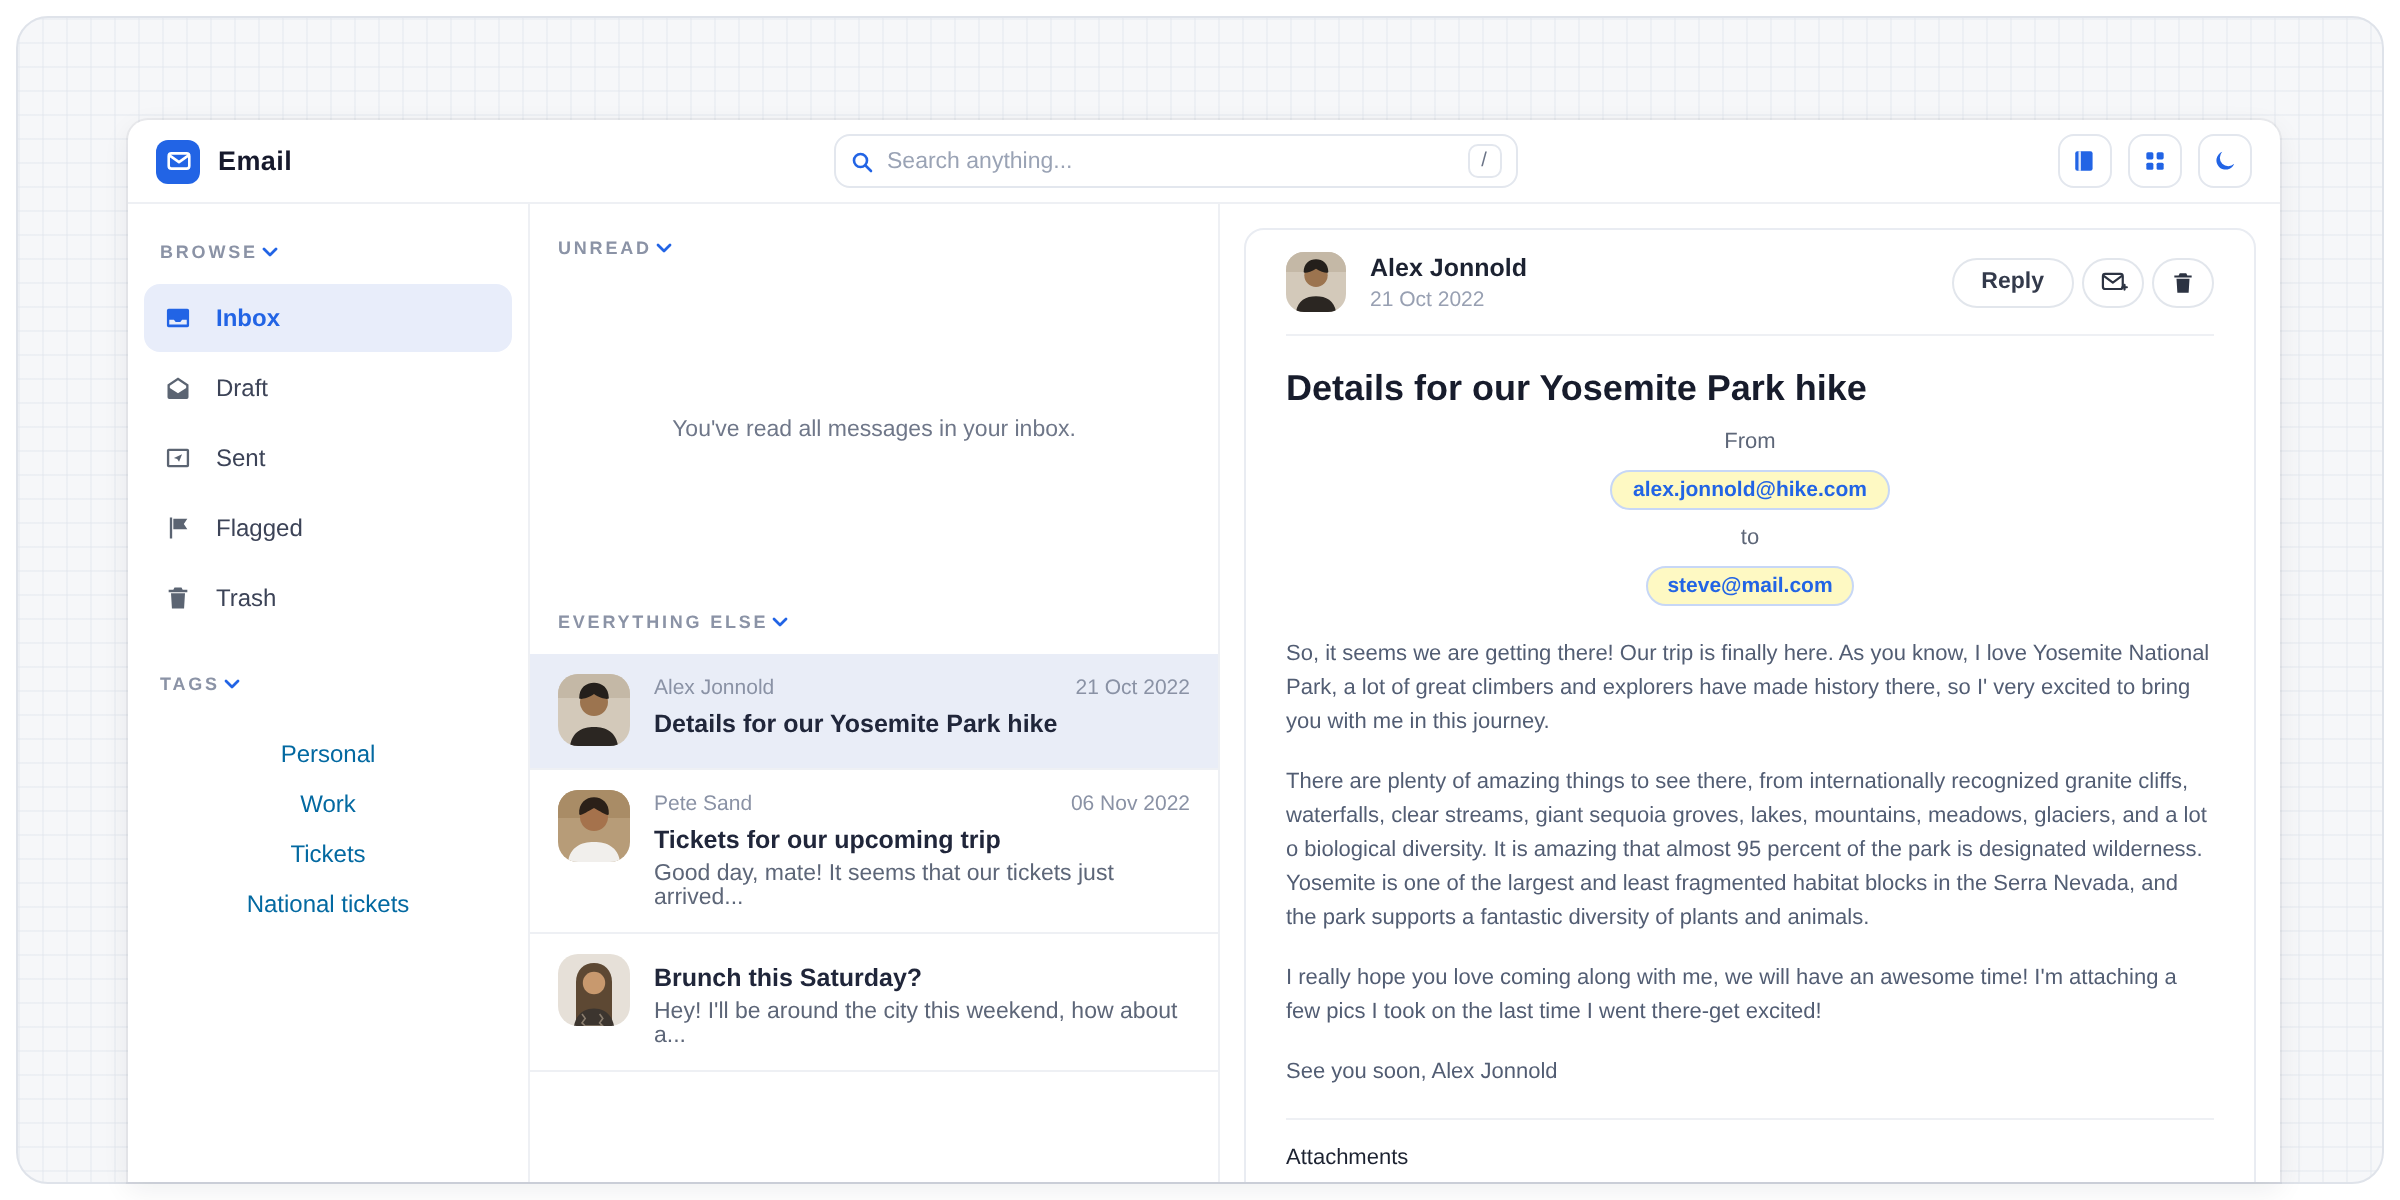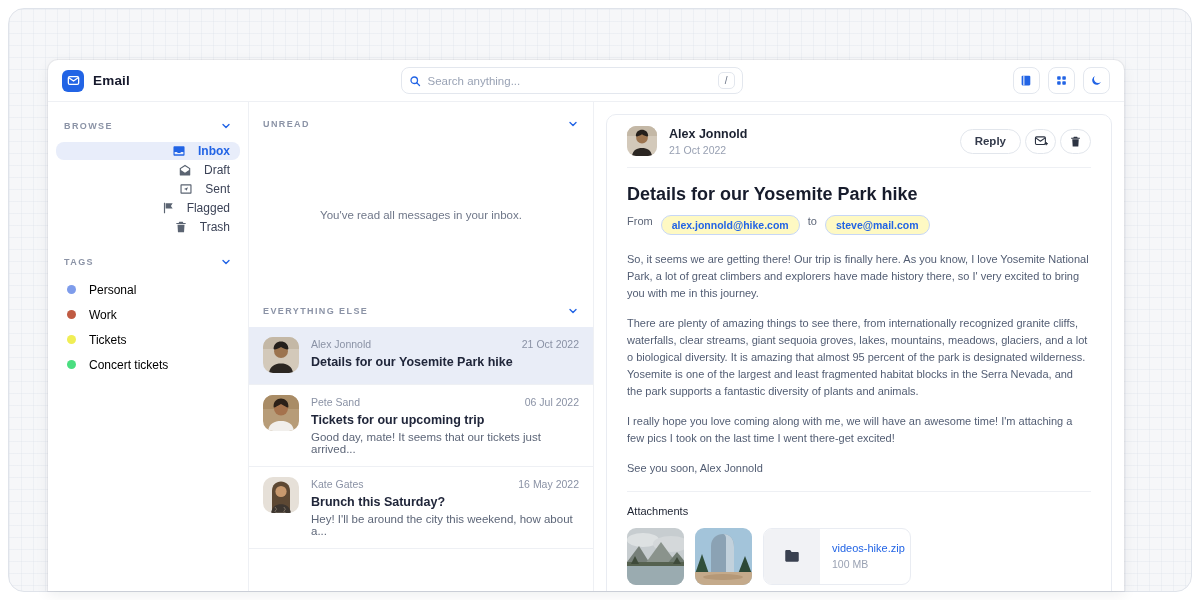--- a/index.html
+++ b/index.html
@@ -6,21 +6,21 @@
   html,body { width:1200px; height:600px; background:#ffffff; font-family:"Liberation Sans", sans-serif; overflow:hidden; }
   .frame {
     position:absolute; inset:8px; border-radius:16px; border:1px solid #dfe3ea;
     background-color:#f6f7f9;
     background-image:
       linear-gradient(rgba(226,230,237,.45) 1px, transparent 1px),
       linear-gradient(90deg, rgba(226,230,237,.45) 1px, transparent 1px);
     background-size:12px 12px;
   }
   .app {
-    position:absolute; left:48px; top:60px; width:1076px; bottom:9px;
+    position:absolute; left:64px; top:60px; width:1076px; bottom:9px;
     background:#ffffff; border-radius:10px 10px 0 0;
     box-shadow:0 0 0 1px rgba(16,24,40,.05), 0 4px 14px rgba(16,24,40,.07);
     display:flex; flex-direction:column; overflow:hidden;
   }
   
   .topbar { height:42px; min-height:42px; border-bottom:1px solid #eef0f4; display:flex; align-items:center; padding:0 14px; }
   .brand-group { display:flex; align-items:center; gap:9px; }
   .logo { width:22px; height:22px; border-radius:6px; background:#2264e5; display:flex; align-items:center; justify-content:center; }
   .brand { font-size:13.5px; font-weight:700; color:#16192c; letter-spacing:.2px; }
   .topbar .spacer { flex:1; }
@@ -29,29 +29,29 @@
     display:flex; align-items:center; gap:7px; padding:0 7px;
   }
   .search input { border:none; outline:none; flex:1; font-size:11.5px; color:#3c4357; font-family:"Liberation Sans", sans-serif; background:transparent; }
   .search input::placeholder { color:#9aa3b5; }
   .slash-badge { min-width:17px; height:17px; border:1px solid #e3e7ee; border-radius:5px; font-size:10px; color:#6b7487; display:flex; align-items:center; justify-content:center; padding:0 4px; background:#fff; }
   .top-actions { display:flex; gap:8px; }
   .top-btn { width:27px; height:27px; border:1px solid #e3e7ee; border-radius:8px; background:#fff; display:flex; align-items:center; justify-content:center; color:#2264e5; cursor:pointer; }
   
   .main { flex:1; display:flex; min-height:0; }
   .sidebar { width:201px; min-width:201px; border-right:1px solid #eef0f4; padding:10px 8px; }
-  .section-head { display:flex; align-items:center; justify-content:space-between; padding:8px 8px 9px; }
+  .section-head { display:flex; align-items:center; padding:8px 8px 9px; }
   .section-title { font-size:9px; font-weight:700; letter-spacing:1.4px; color:#8b93a6; }
   .chev { color:#2264e5; display:flex; }
-  .nav-item { display:flex; align-items:center; gap:12px; height:18px; padding:0 10px; border-radius:8px; font-size:12px; color:#3c4357; margin:1px 0; cursor:pointer;justify-content:flex-end; }
+  .nav-item { display:flex; align-items:center; gap:12px; height:34px; padding:0 10px; border-radius:8px; font-size:12px; color:#3c4357; margin:1px 0; cursor:pointer; }
   .nav-item .nicon { display:flex; color:#5b6472; }
   .nav-item.active { background:#e8edfa; color:#2264e5; font-weight:700; }
   .nav-item.active .nicon { color:#2264e5; }
   .tags-block { margin-top:12px; }
-  .tag-item { display:flex; align-items:center; gap:13px; height:25px; padding:0 11px; font-size:12px; color:#000000; cursor:pointer; }
+  .tag-item { display:flex; align-items:center; gap:13px; height:25px; padding:0 11px; font-size:12px; color:#0369a1; cursor:pointer;flex-direction:column; }
   .dot { width:9px; height:9px; border-radius:50%; }
   
   .listcol { width:345px; min-width:345px; border-right:1px solid #eef0f4; display:flex; flex-direction:column; }
   .listcol .section-head { padding:16px 14px 10px; }
   .empty { height:149px; display:flex; align-items:center; justify-content:center; color:#6f7789; font-size:11.5px; }
   .email-row { padding:10px 14px 11px; display:flex; gap:12px; border-bottom:1px solid #eef0f4; cursor:pointer; }
   .email-row.selected { background:#e9edf7; }
   .avatar { width:36px; height:36px; min-width:36px; border-radius:10px; overflow:hidden; }
   .avatar svg { display:block; }
   .row-main { flex:1; min-width:0; }
@@ -62,21 +62,21 @@
   .detail { flex:1; padding:12px 12px 0; }
   .card { border:1px solid #e9ecf2; border-radius:10px; background:#fff; padding:0 20px 18px; }
   .card-header { display:flex; align-items:center; gap:12px; padding:11px 0; border-bottom:1px solid #eef0f4; }
   .avatar-sm { width:30px; height:30px; min-width:30px; border-radius:9px; overflow:hidden; }
   .ch-name { font-size:12.5px; font-weight:700; color:#1c2231; }
   .ch-date { font-size:10.5px; color:#98a0b2; margin-top:3px; }
   .actions { margin-left:auto; display:flex; gap:4px; align-items:center; }
   .reply-btn { height:25px; padding:0 14px; border:1px solid #e2e6ec; border-radius:13px; font-size:11.5px; font-weight:700; color:#333a4b; background:#fff; cursor:pointer; font-family:"Liberation Sans", sans-serif; }
   .icon-btn { width:31px; height:25px; border:1px solid #e2e6ec; border-radius:13px; background:#fff; display:flex; align-items:center; justify-content:center; color:#2c3342; cursor:pointer; }
   .subject { font-size:18px; font-weight:700; color:#171c2c; margin:16px 0 10px; }
-  .meta-row { display:flex; align-items:flex-start; gap:8px; font-size:11px; color:#5d6678; }
+  .meta-row { display:flex; align-items:center; gap:8px; font-size:11px; color:#5d6678;flex-direction:column; }
   .chip { color:#2264e5; font-size:10.5px; font-weight:700; border:1px solid #c7d7f6; border-radius:12px; padding:3px 10px; background:#fef9c3; cursor:pointer; }
   .body-text { margin-top:16px; }
   .body-text p { font-size:11px; line-height:1.55; color:#525d73; margin-bottom:13px; }
   .att-section { border-top:1px solid #eef0f4; margin-top:3px; padding-top:13px; }
   .att-head { font-size:11px; font-weight:400; color:#1c2231; margin-bottom:11px; }
   .att-row { display:flex; gap:11px; align-items:stretch; }
   .thumb { width:57px; height:57px; border-radius:9px; overflow:hidden; cursor:pointer; }
   .thumb svg { display:block; }
   .file-card { display:flex; border:1px solid #e9ecf2; border-radius:9px; overflow:hidden; width:148px; background:#fff; cursor:pointer; }
   .file-icon-area { width:56px; min-width:56px; background:#f1f2f5; display:flex; align-items:center; justify-content:center; color:#3a4150; }
@@ -206,21 +206,21 @@
         <div class="tag-item">
           <span class="dot" style="background: rgb(192, 91, 67);"></span>
           <span>Work</span>
         </div>
         <div class="tag-item">
           <span class="dot" style="background: rgb(240, 238, 85);"></span>
           <span>Tickets</span>
         </div>
         <div class="tag-item">
           <span class="dot" style="background: rgb(74, 222, 128);"></span>
-          <span>Concert tickets</span>
+          <span>National tickets</span>
         </div>
       </div>
     </div>
 
     <div class="listcol">
       <div class="section-head">
         <span class="section-title">UNREAD</span>
         <span class="chev">
           <svg width="12" height="12" viewBox="0 0 24 24" fill="none" stroke="currentColor" stroke-width="2.8" stroke-linecap="round" stroke-linejoin="round">
               <polyline points="6,9 12,15 18,9"></polyline>
@@ -263,42 +263,38 @@
               <rect width="36" height="36" fill="#b79c78"></rect>
               <rect width="36" height="14" fill="#a98c66"></rect>
               <circle cx="18" cy="13.5" r="7" fill="#a5724c"></circle>
               <path d="M10.6 12c-.4-5.4 3.4-8.4 7.4-8.4s7.8 3 7.4 8.4c-.2 1.6-3.6-1-7.4-3-3.8 2-7.2 4.6-7.4 3z" fill="#2b2018"></path>
               <path d="M5 36c1-7.5 6.5-10 13-10s12 2.5 13 10H5z" fill="#f1efec"></path>
             </svg>
         </div>
         <div class="row-main">
           <div class="row-top">
             <span>Pete Sand</span>
-            <span>06 Jul 2022</span>
+            <span>06 Nov 2022</span>
           </div>
           <div class="row-subject">Tickets for our upcoming trip</div>
           <div class="row-preview">Good day, mate! It seems that our tickets just arrived...</div>
         </div>
       </div>
 
       <div class="email-row">
         <div class="avatar">
           <svg width="36" height="36" viewBox="0 0 36 36">
               <rect width="36" height="36" fill="#e6e0d8"></rect>
               <path d="M9 36V14c0-6 4-9.5 9-9.5s9 3.5 9 9.5v22H9z" fill="#5d4833"></path>
               <circle cx="18" cy="14.5" r="5.6" fill="#c8996e"></circle>
               <path d="M8 36c1.2-6.5 5.5-8.8 10-8.8s8.8 2.3 10 8.8H8z" fill="#3c352f"></path>
               <path d="M12 30l1.6 2.2L12 34.4 13.6 36h8.8l-1.6-1.6 1.6-2.2L20.8 30" stroke="#8a7d6e" stroke-width=".8" fill="none"></path>
             </svg>
         </div>
         <div class="row-main">
-          <div class="row-top">
-            <span>Kate Gates</span>
-            <span>16 May 2022</span>
-          </div>
           <div class="row-subject">Brunch this Saturday?</div>
           <div class="row-preview">Hey! I'll be around the city this weekend, how about a...</div>
         </div>
       </div>
     </div>
 
     <div class="detail">
       <div class="card">
         <div class="card-header">
           <div class="avatar-sm">

